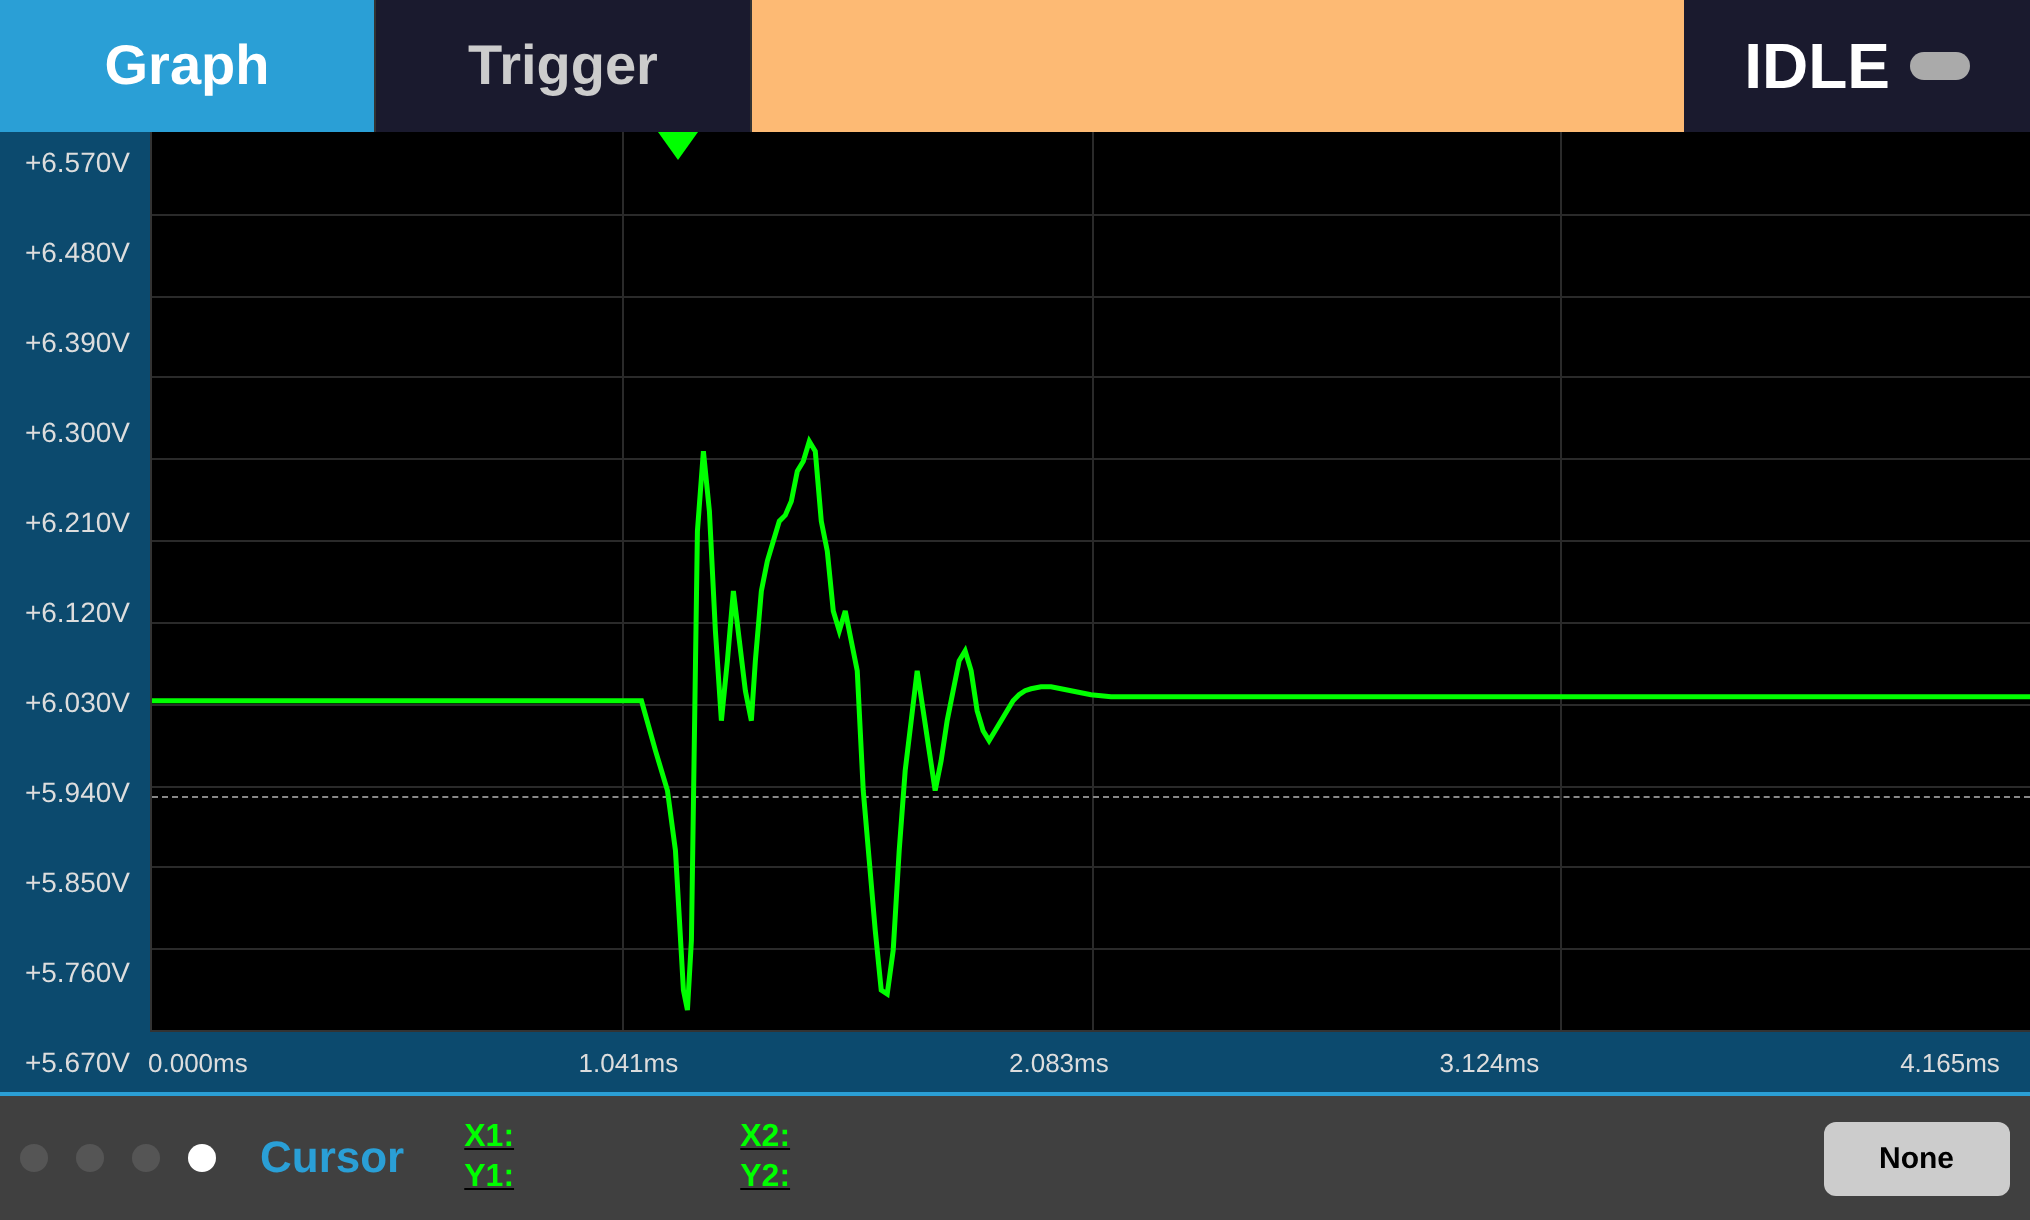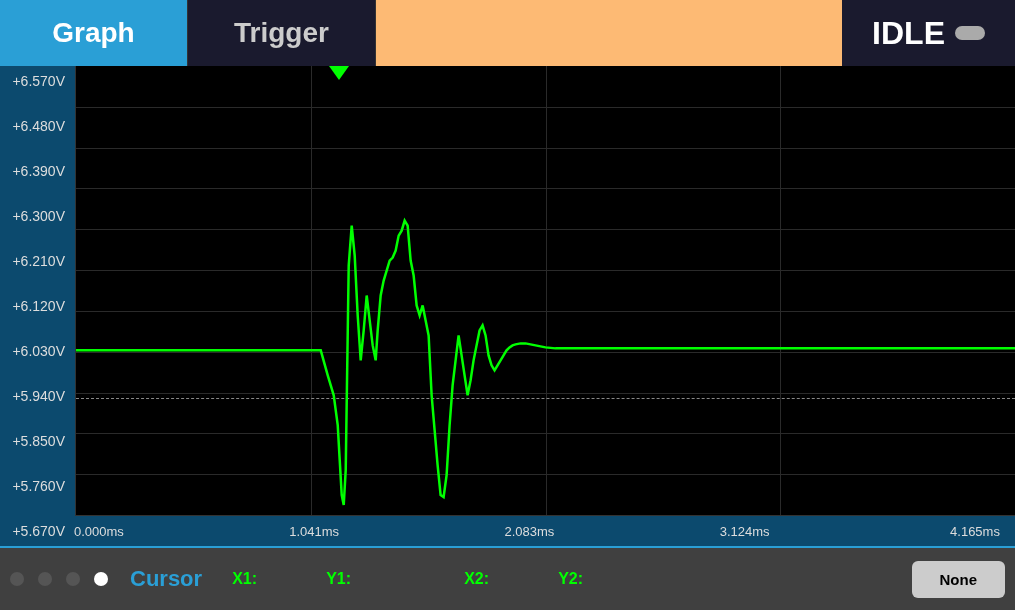--- a/index.html
+++ b/index.html
@@ -180,22 +180,23 @@
     }
     .cursor-label {
       font-size: 22px;
       font-weight: bold;
       color: #2a9fd6;
       margin-left: 8px;
       margin-right: 16px;
     }
     .cursor-group {
       display: flex;
-      flex-direction: row;
+      flex-direction: column;
       gap: 2px;
+      text-decoration: underline;
     }
     .cursor-row {
       display: flex;
       align-items: center;
       gap: 4px;
     }
     .cursor-key {
       font-size: 16px;
       color: #00ff00;
       font-weight: bold;

